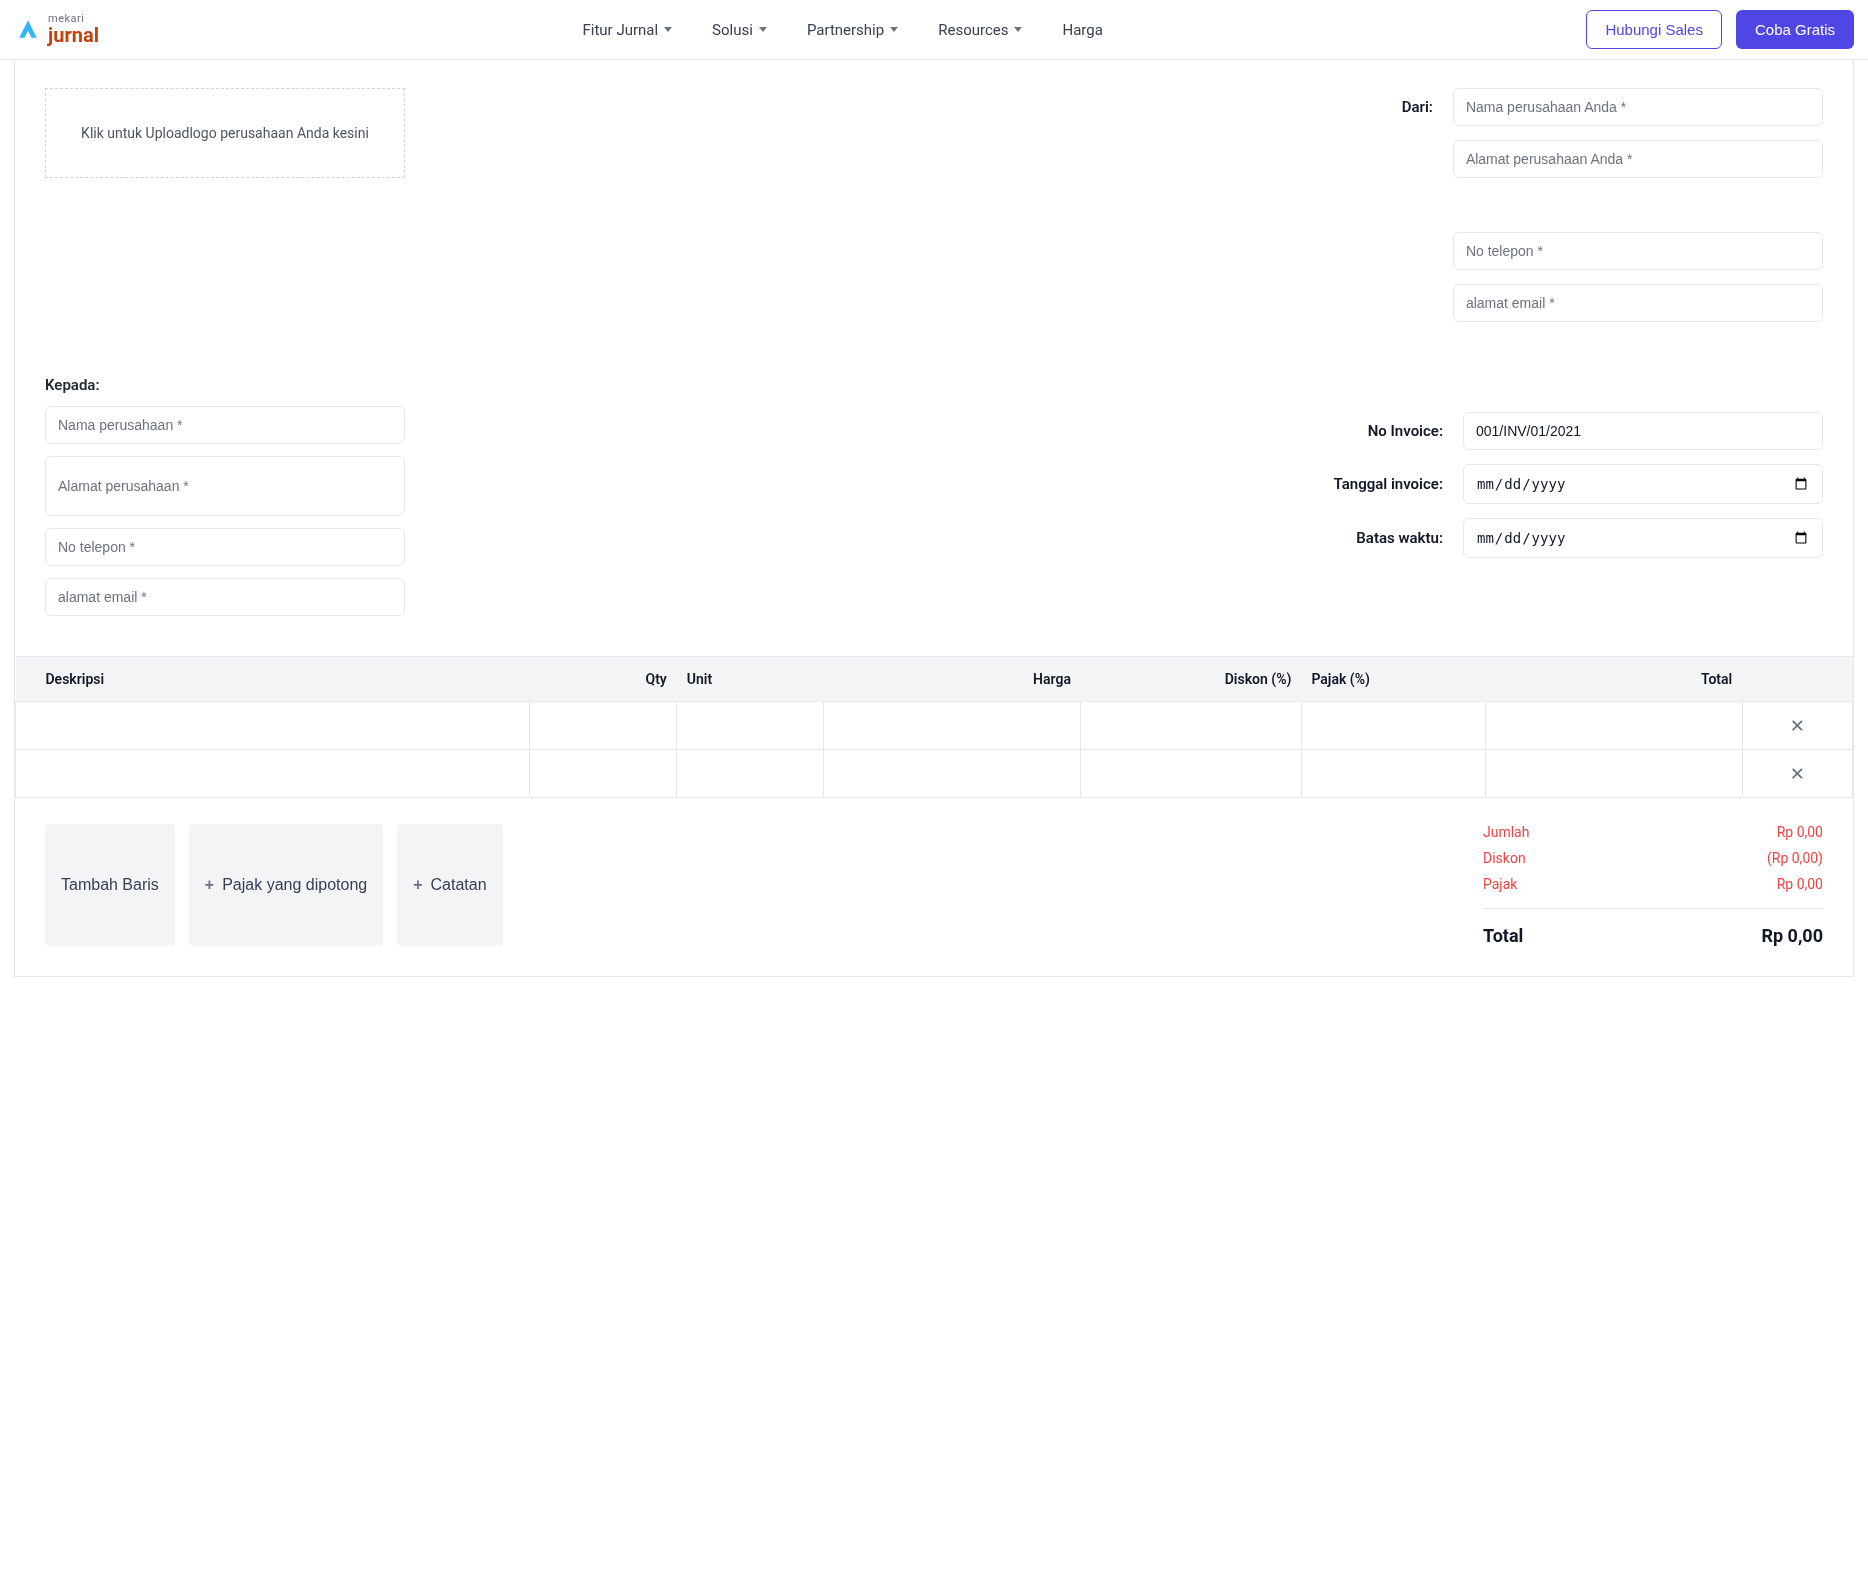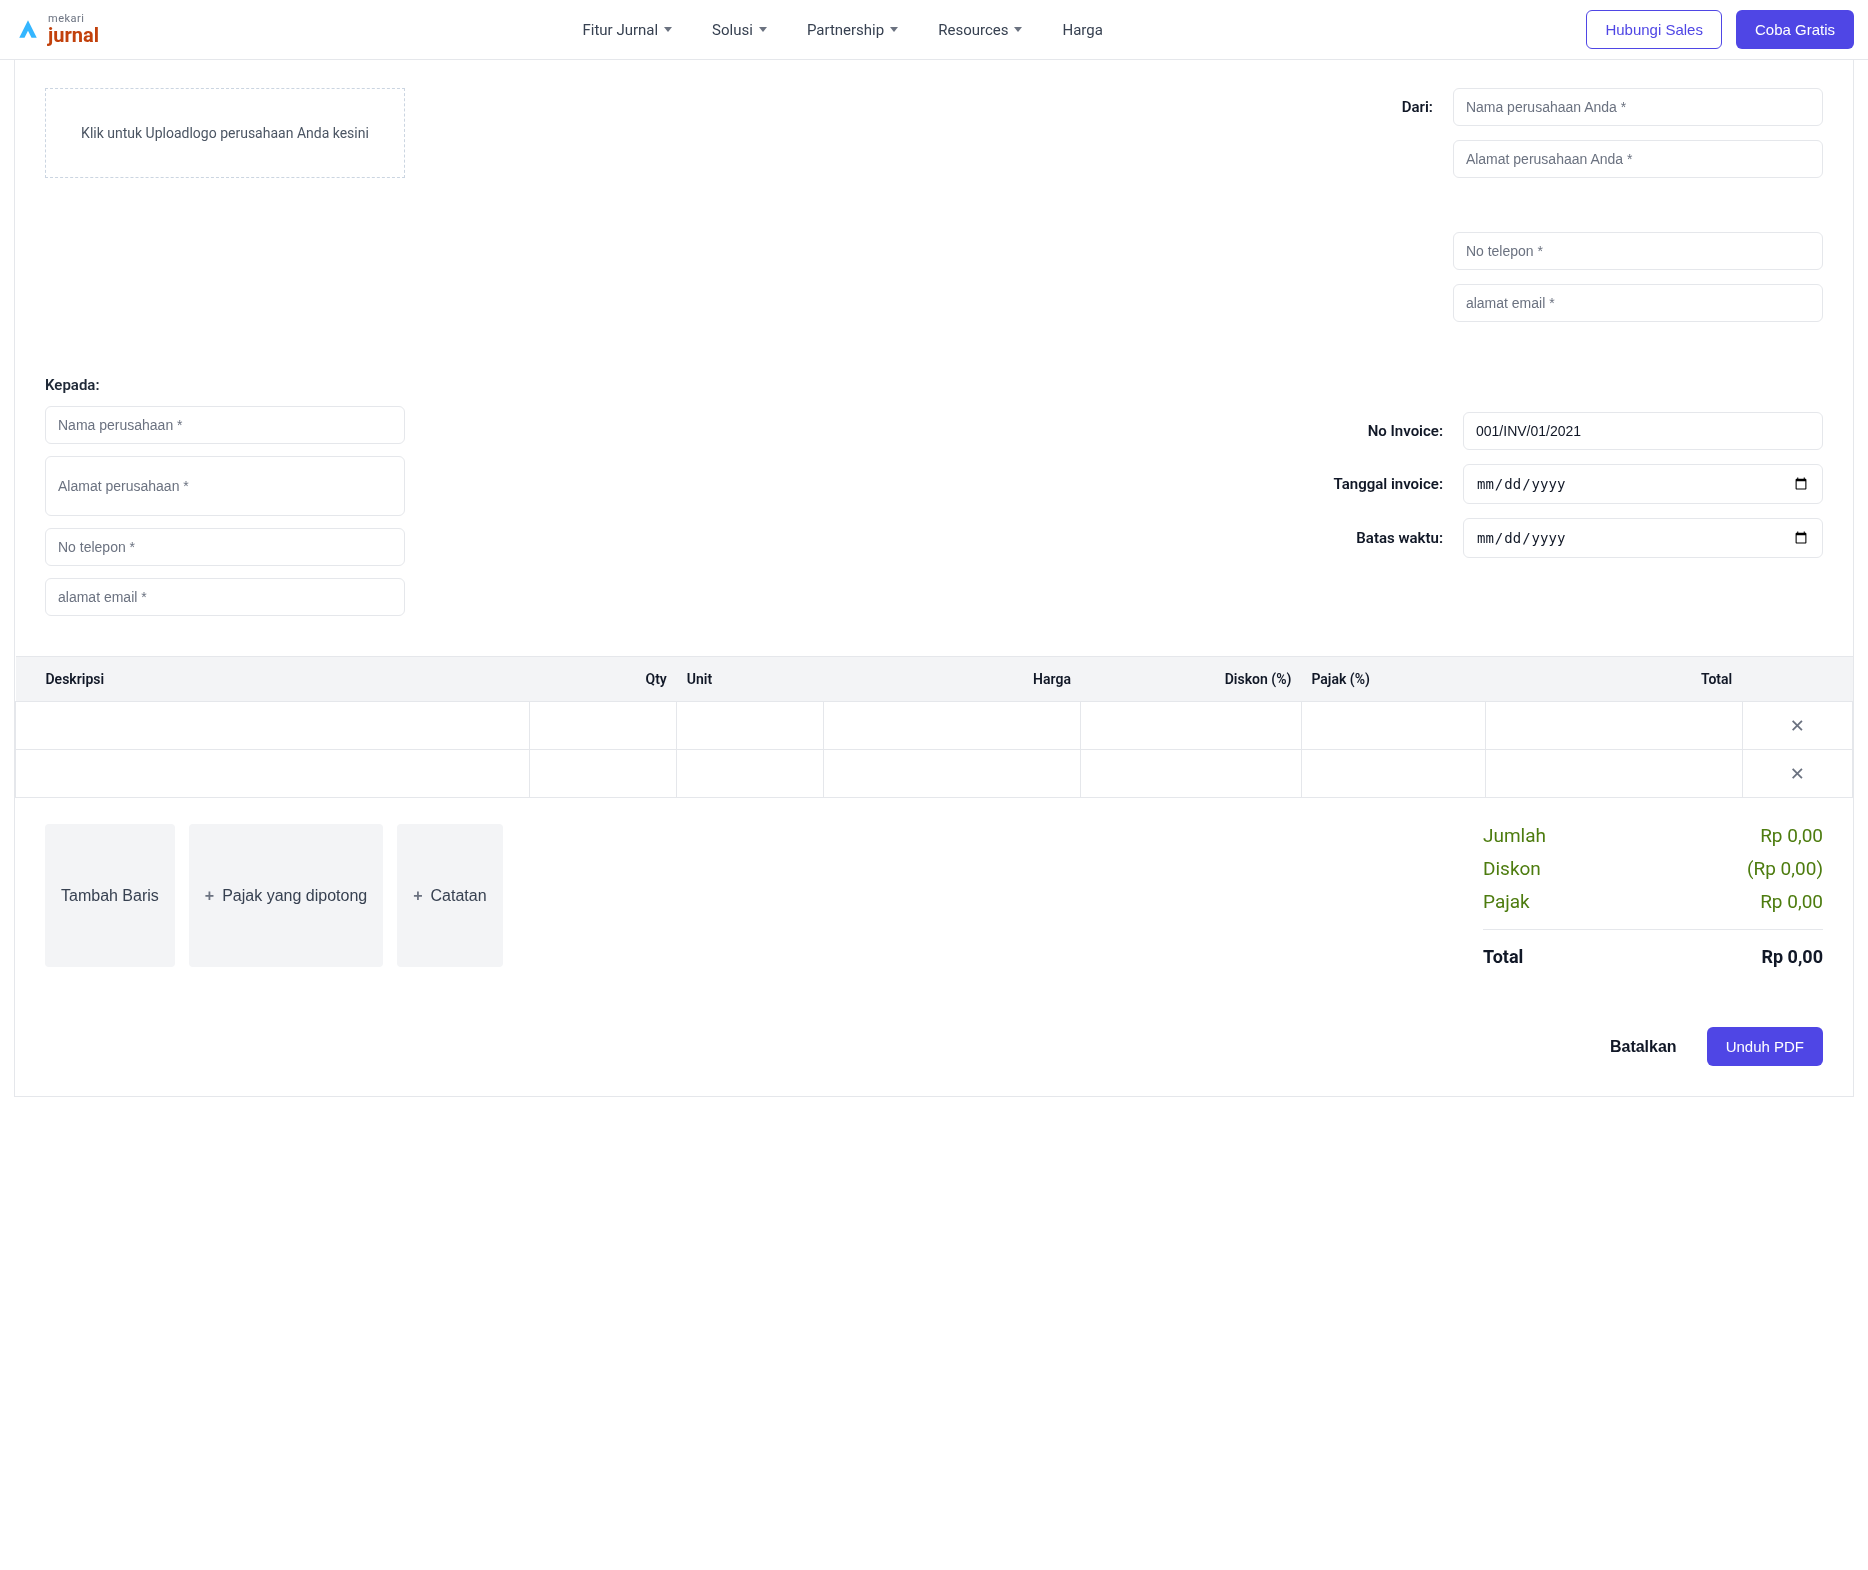--- a/index.html
+++ b/index.html
@@ -229,22 +229,22 @@
   }
   .totals {
     width: 340px;
     display: flex;
     flex-direction: column;
     gap: 10px;
   }
   .totals .trow {
     display: flex;
     justify-content: space-between;
-    font-size: 19px;
-    color: #4d7c0f;
+    font-size: 14px;
+    color: #ef4444;
   }
   .totals .divider {
     border-top: 1px solid #e5e7eb;
     margin: 6px 0;
   }
   .totals .grand {
     font-size: 18px;
     font-weight: 700;
     color: #111827;
   }
@@ -435,19 +435,15 @@
           <span>Rp 0,00</span>
         </div>
         <div class="divider"></div>
         <div class="trow grand">
           <span>Total</span>
           <span>Rp 0,00</span>
         </div>
       </div>
     </div>
 
-    <div class="footer-actions">
-      <button class="link-cancel">Batalkan</button>
-      <button class="btn btn-primary">Unduh PDF</button>
-    </div>
 
   </div>
 </div>
 
 </body></html>

